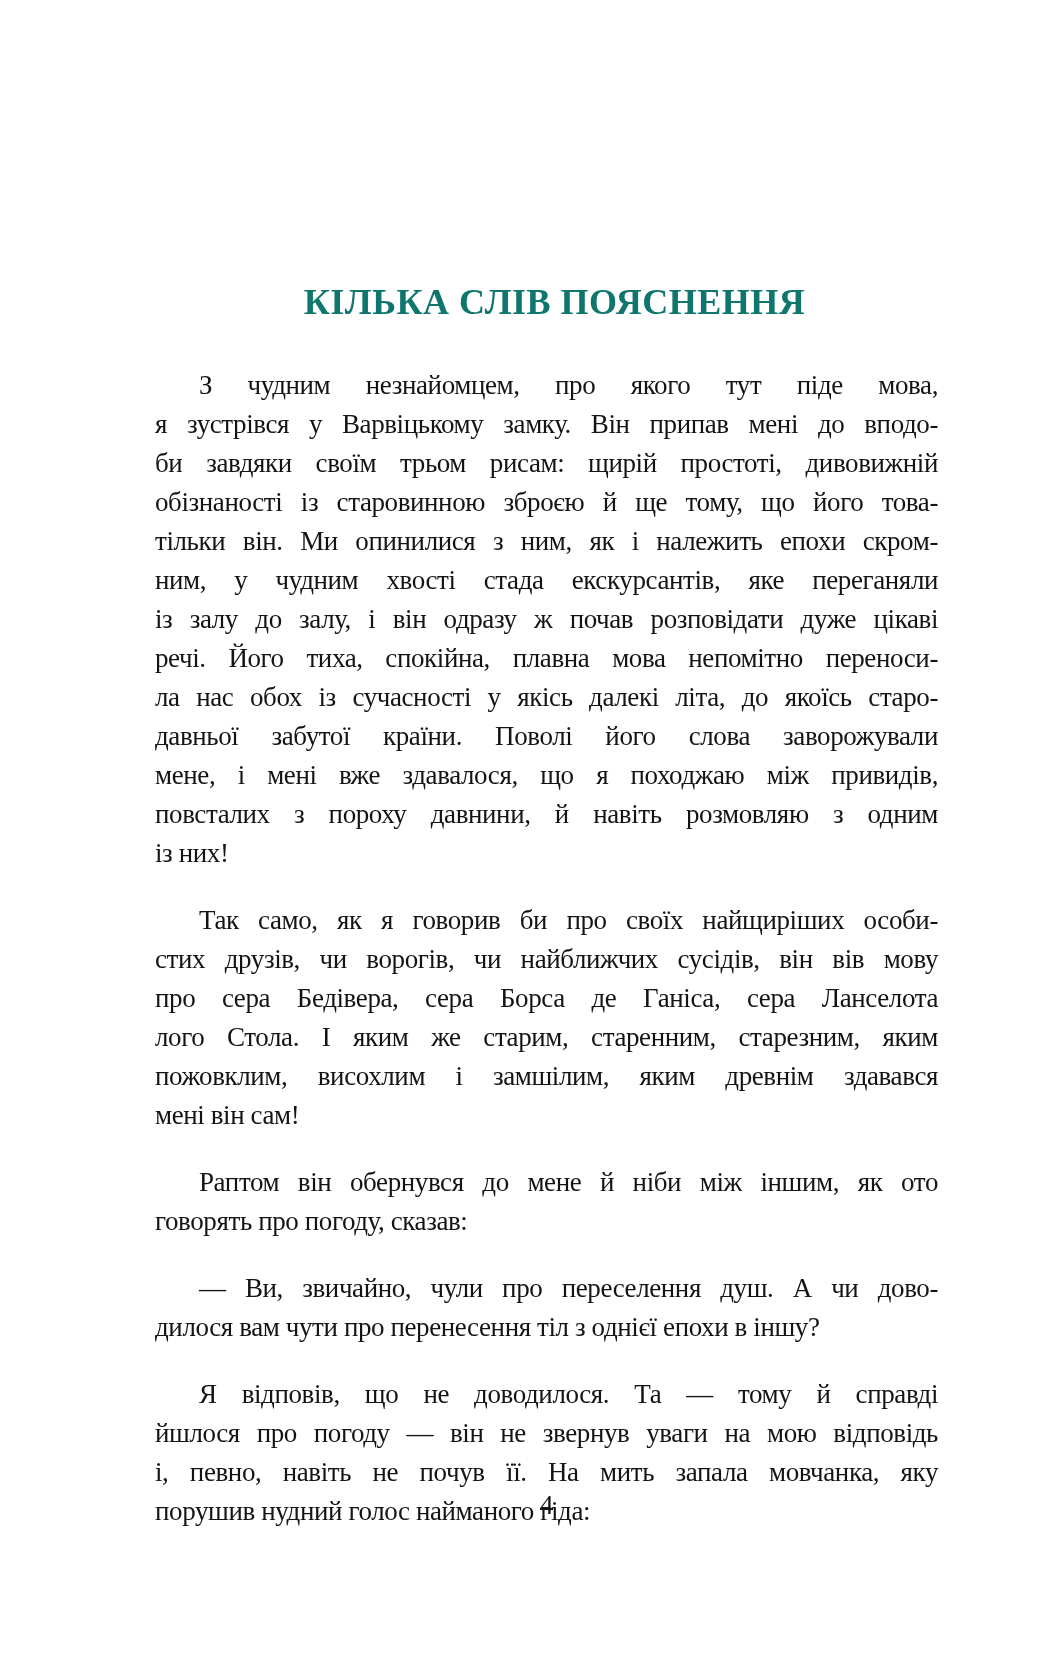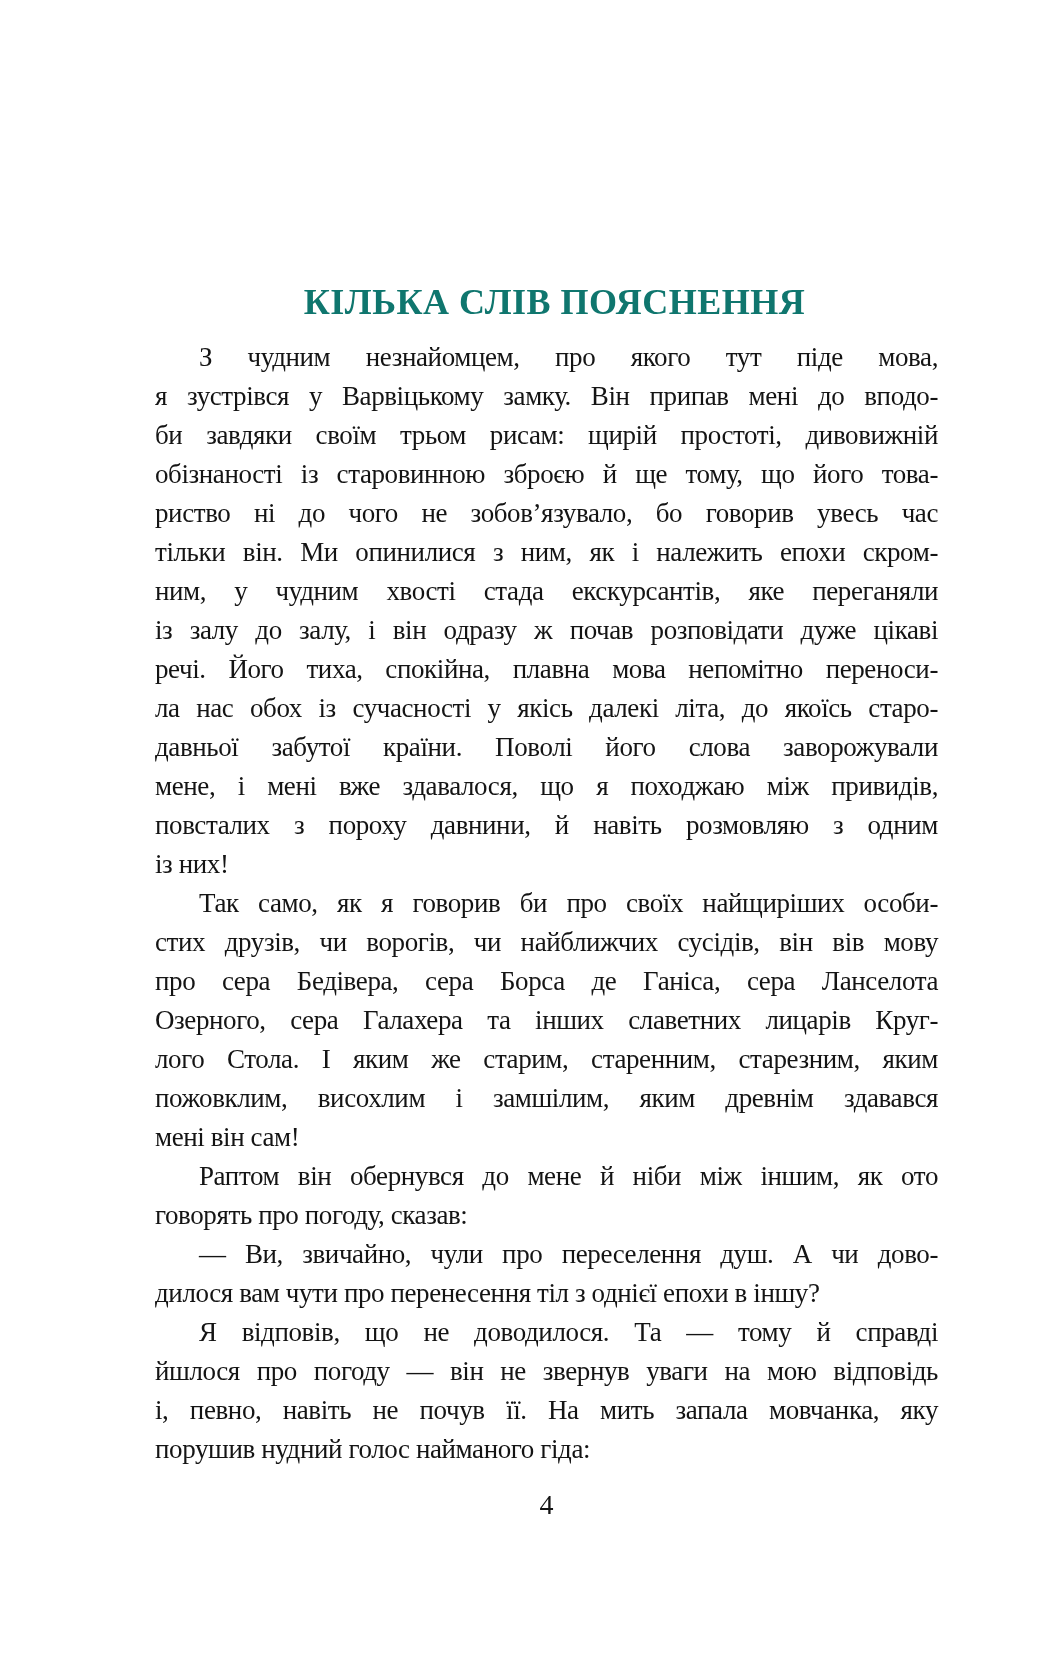--- a/index.html
+++ b/index.html
@@ -33,21 +33,21 @@
   }
   .line {
     font-size: 27px;
     line-height: 39px;
     letter-spacing: -0.4px;
     text-align: justify;
     text-align-last: justify;
     white-space: normal;
     color: #141414;
   }
-  .line.indent { text-indent: 44px; }
+  .line.indent { text-indent: 44px; margin-top: 28px; }
   .line.para-end { text-align-last: left; }
   .page-number {
     position: absolute;
     left: 155px; top: 1490px; width: 783px;
     font-size: 28px;
     line-height: 30px;
     text-align: center;
     color: #141414;
   }
 </style>
@@ -55,36 +55,34 @@
 <body>
 
 <div class="page">
   <h1 class="title">КІЛЬКА СЛІВ ПОЯСНЕННЯ</h1>
   <div class="body-text" id="body-text">
       <div class="paragraph">
         <div class="line indent">З чудним незнайомцем, про якого тут піде мова,</div>
         <div class="line">я зустрівся у Варвіцькому замку. Він припав мені до вподо-</div>
         <div class="line">би завдяки своїм трьом рисам: щирій простоті, дивовижній</div>
         <div class="line">обізнаності із старовинною зброєю й ще тому, що його това-</div>
-        <div class="line">риство ні до чого не зобов’язувало, бо говорив увесь час</div>
         <div class="line">тільки він. Ми опинилися з ним, як і належить епохи скром-</div>
         <div class="line">ним, у чудним хвості стада екскурсантів, яке переганяли</div>
         <div class="line">із залу до залу, і він одразу ж почав розповідати дуже цікаві</div>
         <div class="line">речі. Його тиха, спокійна, плавна мова непомітно переноси-</div>
         <div class="line">ла нас обох із сучасності у якісь далекі літа, до якоїсь старо-</div>
         <div class="line">давньої забутої країни. Поволі його слова заворожували</div>
         <div class="line">мене, і мені вже здавалося, що я походжаю між привидів,</div>
         <div class="line">повсталих з пороху давнини, й навіть розмовляю з одним</div>
         <div class="line para-end">із них!</div>
       </div>
       <div class="paragraph">
         <div class="line indent">Так само, як я говорив би про своїх найщиріших особи-</div>
         <div class="line">стих друзів, чи ворогів, чи найближчих сусідів, він вів мову</div>
         <div class="line">про сера Бедівера, сера Борса де Ганіса, сера Ланселота</div>
-        <div class="line">Озерного, сера Галахера та інших славетних лицарів Круг-</div>
         <div class="line">лого Стола. І яким же старим, старенним, старезним, яким</div>
         <div class="line">пожовклим, висохлим і замшілим, яким древнім здавався</div>
         <div class="line para-end">мені він сам!</div>
       </div>
       <div class="paragraph">
         <div class="line indent">Раптом він обернувся до мене й ніби між іншим, як ото</div>
         <div class="line para-end">говорять про погоду, сказав:</div>
       </div>
       <div class="paragraph">
         <div class="line indent">— Ви, звичайно, чули про переселення душ. А чи дово-</div>

